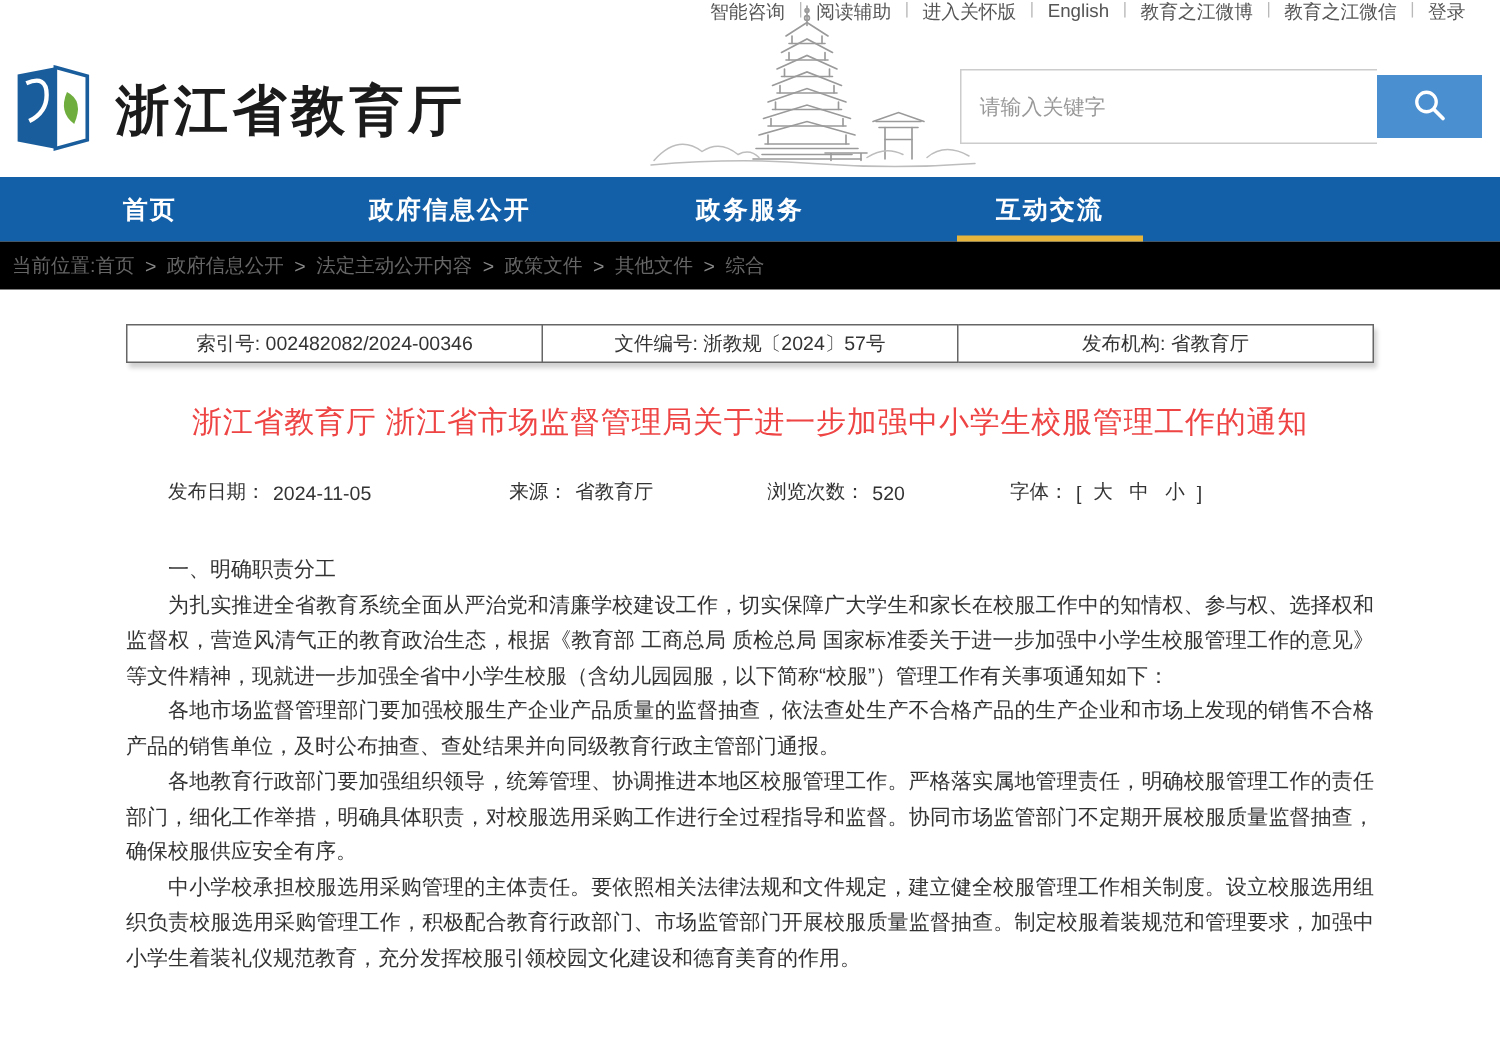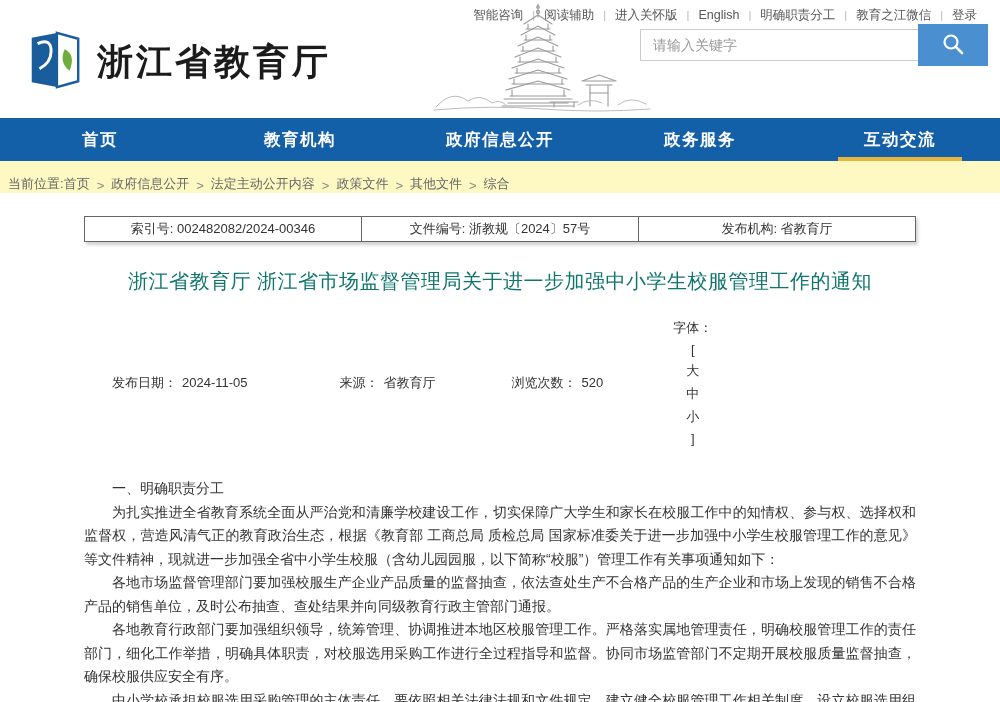--- a/index.html
+++ b/index.html
@@ -4,37 +4,37 @@
 <style>
   * { box-sizing: border-box; }
   html,body { margin:0; padding:0; }
   body {
     width:1000px; height:702px; overflow:hidden; background:#fff;
     font-family:"Liberation Sans","DejaVu Sans",sans-serif; color:#333;
   }
   
   .header-wrap { position:relative; height:118px; background:#fff; }
   .topbar {
-    height:30px; display:flex; justify-content:flex-end; align-items:center;
+    height:30px; display:flex; justify-content:flex-end; 
     padding-right:14px; font-size:12.5px; color:#555;
   }
   .tlink { cursor:pointer; padding:0 9px; white-space:nowrap; }
   .tsep { color:#b9b9b9; font-size:11px; }
   .header-row {
-    height:88px; display:flex; align-items:flex-start; justify-content:space-between;
-    padding:0 12px 0 24px;
+    height:88px; display:flex; align-items:center; justify-content:space-between;
+    padding:0 12px 0 4px;
   }
   .logo { display:flex; align-items:center; gap:13px; cursor:pointer; }
   .site-name {
     font-family:"DejaVu Serif","Liberation Serif",serif; font-size:36px;
     font-weight:bold; color:#1b1b1b; letter-spacing:3px; white-space:nowrap;
   }
   .search { display:flex; align-items:center; margin-top:-6px; }
   .search input {
-    width:278px; height:32px; border:1px solid #ccc; border-right:none;
+    width:278px; height:50px; border:1px solid #ccc; border-right:none;
     padding:0 12px; font-size:14px; color:#333; outline:none;
     font-family:"Liberation Sans","DejaVu Sans",sans-serif;
   }
   .search input::placeholder { color:#999; }
   .search-btn {
     width:70px; height:42px; background:#4a8fd0; border:none; cursor:pointer;
     display:flex; align-items:center; justify-content:center;
   }
   .pagoda { position:absolute; left:432px; top:1px; pointer-events:none; }
   
@@ -44,49 +44,49 @@
     color:#fff; font-size:16.5px; font-weight:bold; letter-spacing:1.5px;
     cursor:pointer; position:relative;
   }
   .tab-underline {
     display:none; position:absolute; bottom:0; left:50%;
     transform:translateX(-50%); width:124px; height:4px; background:#e7b53c;
   }
   .nav-item.active .tab-underline { display:block; }
   
   .breadcrumb {
-    height:32px; background:#fef9c3; display:flex; align-items:flex-end;
+    height:32px; background:#000000; display:flex; align-items:center;
     padding-left:8px; font-size:13px; color:#666;
   }
   .crumb { cursor:pointer; padding:0 5px; }
   .crumb-prefix { padding-right:0; }
   .crumb-sep { color:#888; padding:0 2px; }
   
   main { width:832px; margin:14px auto; }
   .doc-table {
     width:100%; border-collapse:collapse; margin-top:23px;
     box-shadow:2px 3px 3px rgba(0,0,0,0.18); background:#fff;
   }
   .doc-table td {
     border:1px solid #666; height:25px; text-align:center;
     font-size:13px; color:#333; width:33.33%;
   }
   .article-title {
     margin:26px 0 0; text-align:center; font-size:20px; font-weight:400;
-    color:#0f766e; letter-spacing:0.5px; white-space:nowrap;
+    color:#ef4444; letter-spacing:0.5px; white-space:nowrap;
   }
   .meta-row {
     margin-top:24px; display:flex; align-items:center;
     font-size:13px; color:#333;
   }
   .meta-item { display:flex; align-items:center; gap:5px; white-space:nowrap; }
   .meta-item:nth-child(1) { margin-left:28px; }
   .meta-item:nth-child(2) { margin-left:92px; }
   .meta-item:nth-child(3) { margin-left:76px;text-align:center; }
-  .meta-item:nth-child(4) { margin-left:70px;flex-direction:column; }
+  .meta-item:nth-child(4) { margin-left:70px; }
   .font-size-opt { cursor:pointer; margin:0 3px; }
   .article-body {
     margin-top:31px; font-size:14px; line-height:23.5px; color:#333;
     text-align:justify;
   }
   .article-body p { margin:0; text-indent:2em; }
   .article-body p.no-indent { text-indent:0; }
 </style>
 </head>
 <body>
@@ -97,21 +97,21 @@
 
     <div class="topbar">
       <span class="tlink">智能咨询</span>
       <span class="tsep">|</span>
       <span class="tlink">阅读辅助</span>
       <span class="tsep">|</span>
       <span class="tlink">进入关怀版</span>
       <span class="tsep">|</span>
       <span class="tlink">English</span>
       <span class="tsep">|</span>
-      <span class="tlink">明确职责分工</span>
+      <span class="tlink">教育之江微博</span>
       <span class="tsep">|</span>
       <span class="tlink">教育之江微信</span>
       <span class="tsep">|</span>
       <span class="tlink">登录</span>
     </div>
 
     <div class="header-row">
       <div class="logo">
         <span>
           <svg width="60" height="60" viewBox="0 0 62 62">
@@ -181,24 +181,20 @@
       </g>
     </svg>
   </div>
 
   <nav class="nav">
     <div class="nav-item">
       <span>首页</span>
 
     </div>
     <div class="nav-item">
-      <span>教育机构</span>
-
-    </div>
-    <div class="nav-item">
       <span>政府信息公开</span>
 
     </div>
     <div class="nav-item">
       <span>政务服务</span>
 
     </div>
     <div class="nav-item active">
       <span>互动交流</span>
       <span class="tab-underline"></span>

